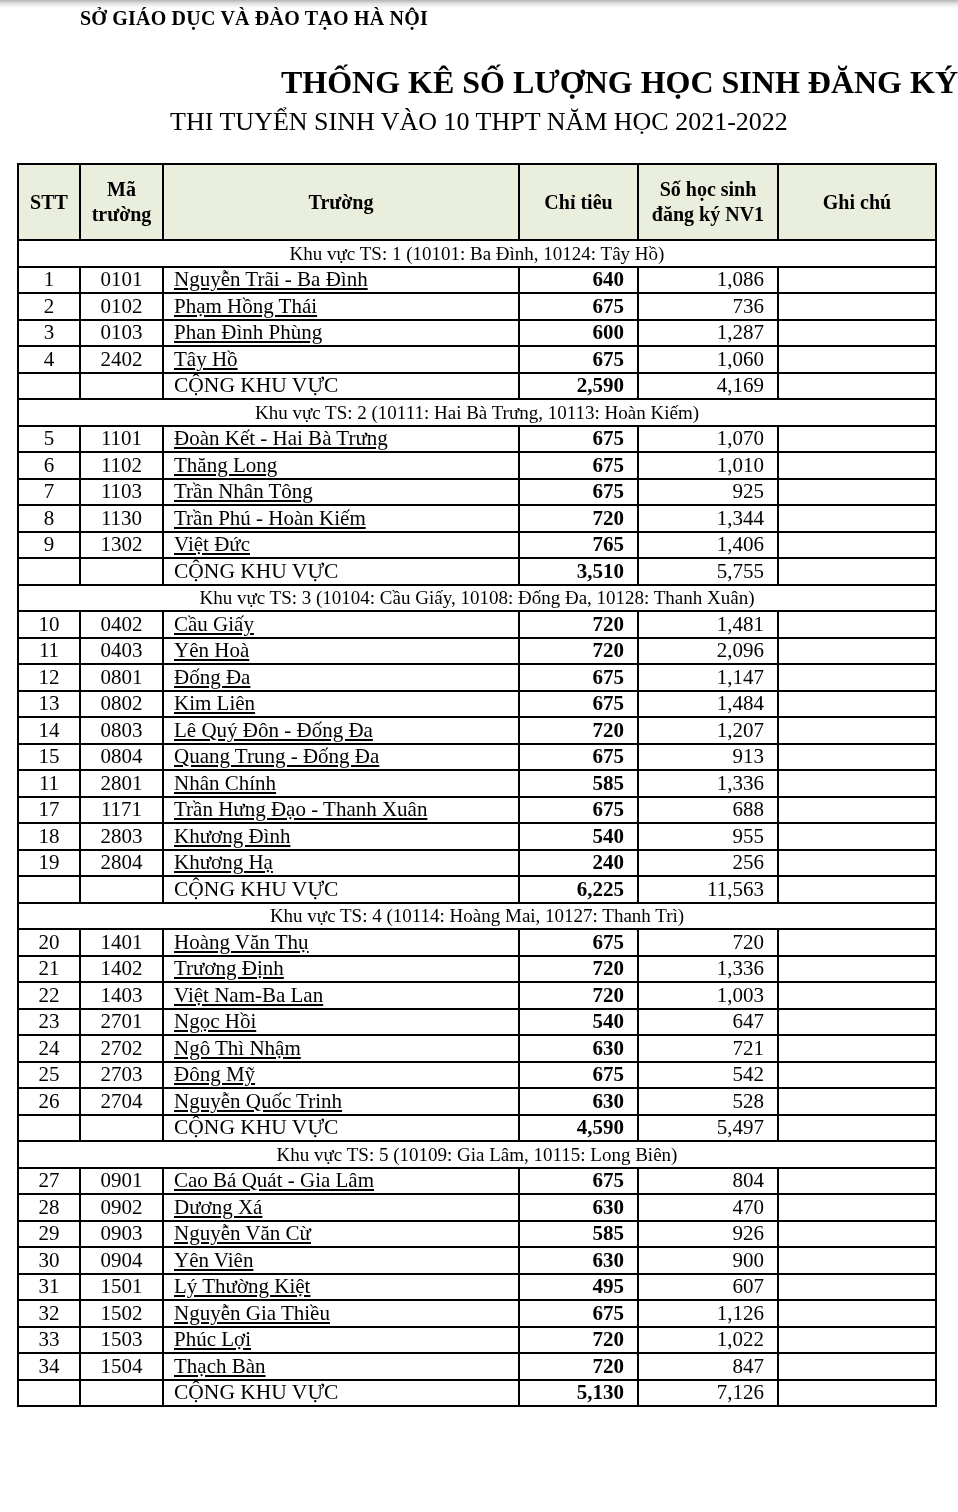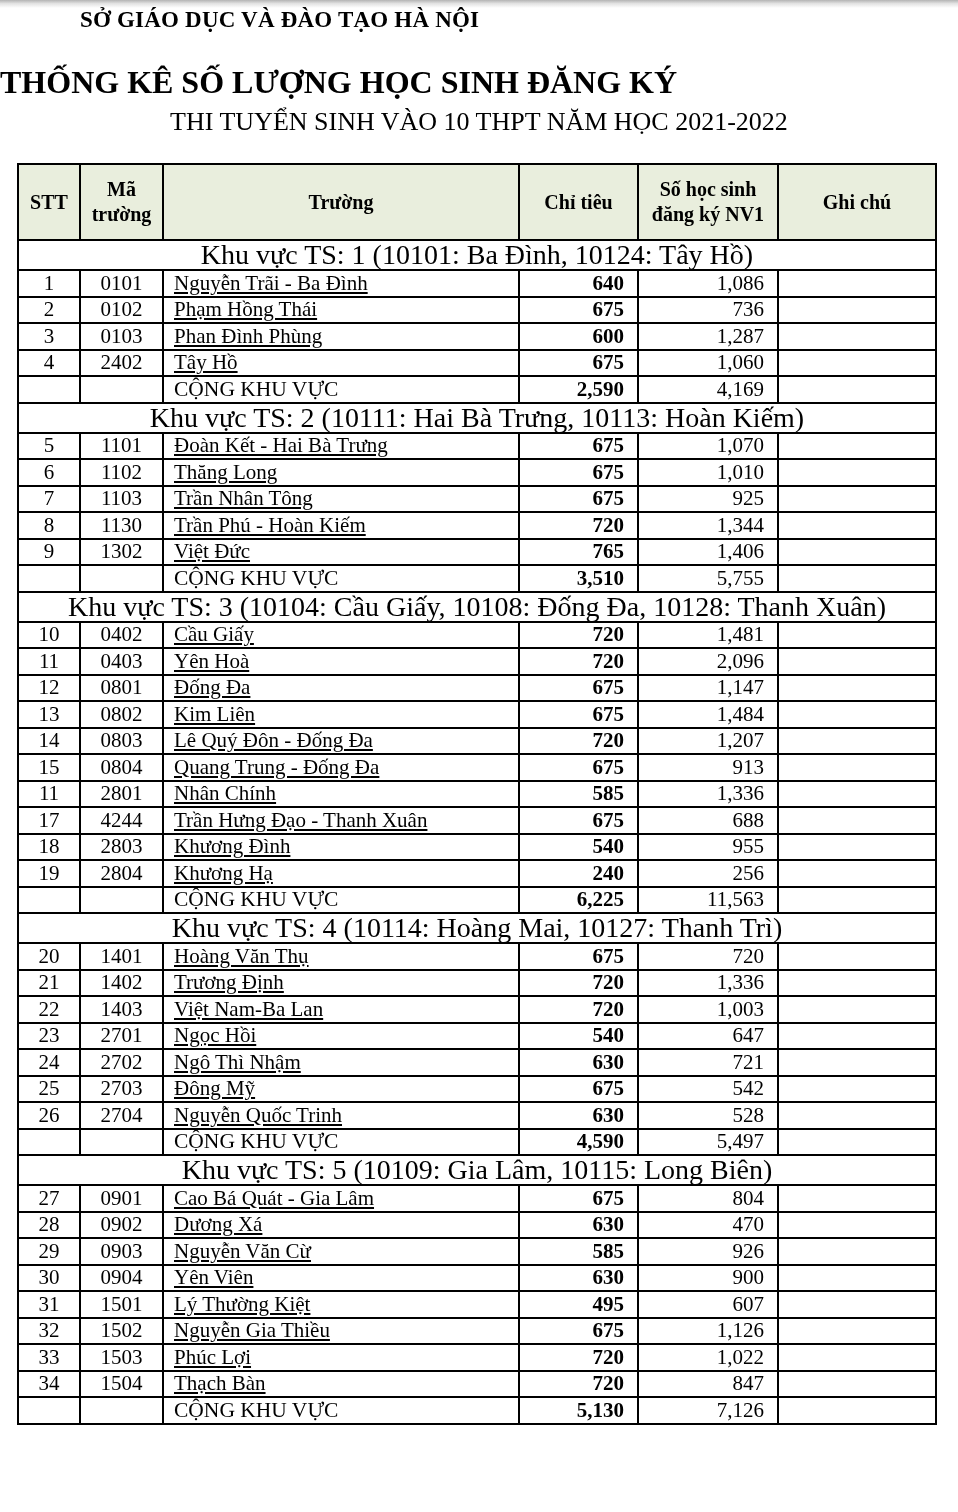--- a/index.html
+++ b/index.html
@@ -12,27 +12,28 @@
     position:relative;
     overflow:hidden;
   }
   .page { position:absolute; inset:0; }
   .top-shade {
     position:absolute; top:0; left:0; width:958px; height:8px;
     background:linear-gradient(to bottom,#b4b4b4 0%,#e3e3e3 45%,#ffffff 100%);
   }
   .agency {
     position:absolute; left:80px; top:7px;
-    font-weight:bold; font-size:23px; letter-spacing:0.2px;
+    font-weight:bold; font-size:20px; letter-spacing:0.2px;
     white-space:nowrap;
   }
   .title {
     position:absolute; top:64px; left:0; width:100%;
-    text-align:left; font-weight:bold; font-size:32px;
+    text-align:right; font-weight:bold; font-size:32px;
     white-space:nowrap;
+    padding-left:47px;
   }
   .subtitle {
     position:absolute; top:107px; left:0; width:100%;
     text-align:center; font-size:26px;
     white-space:nowrap;
   }
   table.stats {
     position:absolute; left:17px; top:163px;
     width:918px;
     border-collapse:collapse;
@@ -58,21 +59,21 @@
     height:26.5px;
     font-size:21px;
     line-height:1;
   }
   td.c-center { text-align:center; }
   td.c-school { text-align:left; padding-left:10px;text-decoration:underline; }
   td.c-num    { text-align:right; padding-right:13px; }
   td.c-bold   { font-weight:bold; }
   td.region-cell {
     text-align:center;
-    font-size:28px;
+    font-size:19px;
   }
   td.total-label {
     text-align:left; padding-left:10px;
     font-size:21.5px;
     margin-top:24px;
   }
 </style>
 </head>
 <body>
 
@@ -251,21 +252,21 @@
         <tr>
           <td class="c-center">11</td>
           <td class="c-center">2801</td>
           <td class="c-school">Nhân Chính</td>
           <td class="c-num c-bold">585</td>
           <td class="c-num">1,336</td>
           <td></td>
         </tr>
         <tr>
           <td class="c-center">17</td>
-          <td class="c-center">4244</td>
+          <td class="c-center">1171</td>
           <td class="c-school">Trần Hưng Đạo - Thanh Xuân</td>
           <td class="c-num c-bold">675</td>
           <td class="c-num">688</td>
           <td></td>
         </tr>
         <tr>
           <td class="c-center">18</td>
           <td class="c-center">2803</td>
           <td class="c-school">Khương Đình</td>
           <td class="c-num c-bold">540</td>

